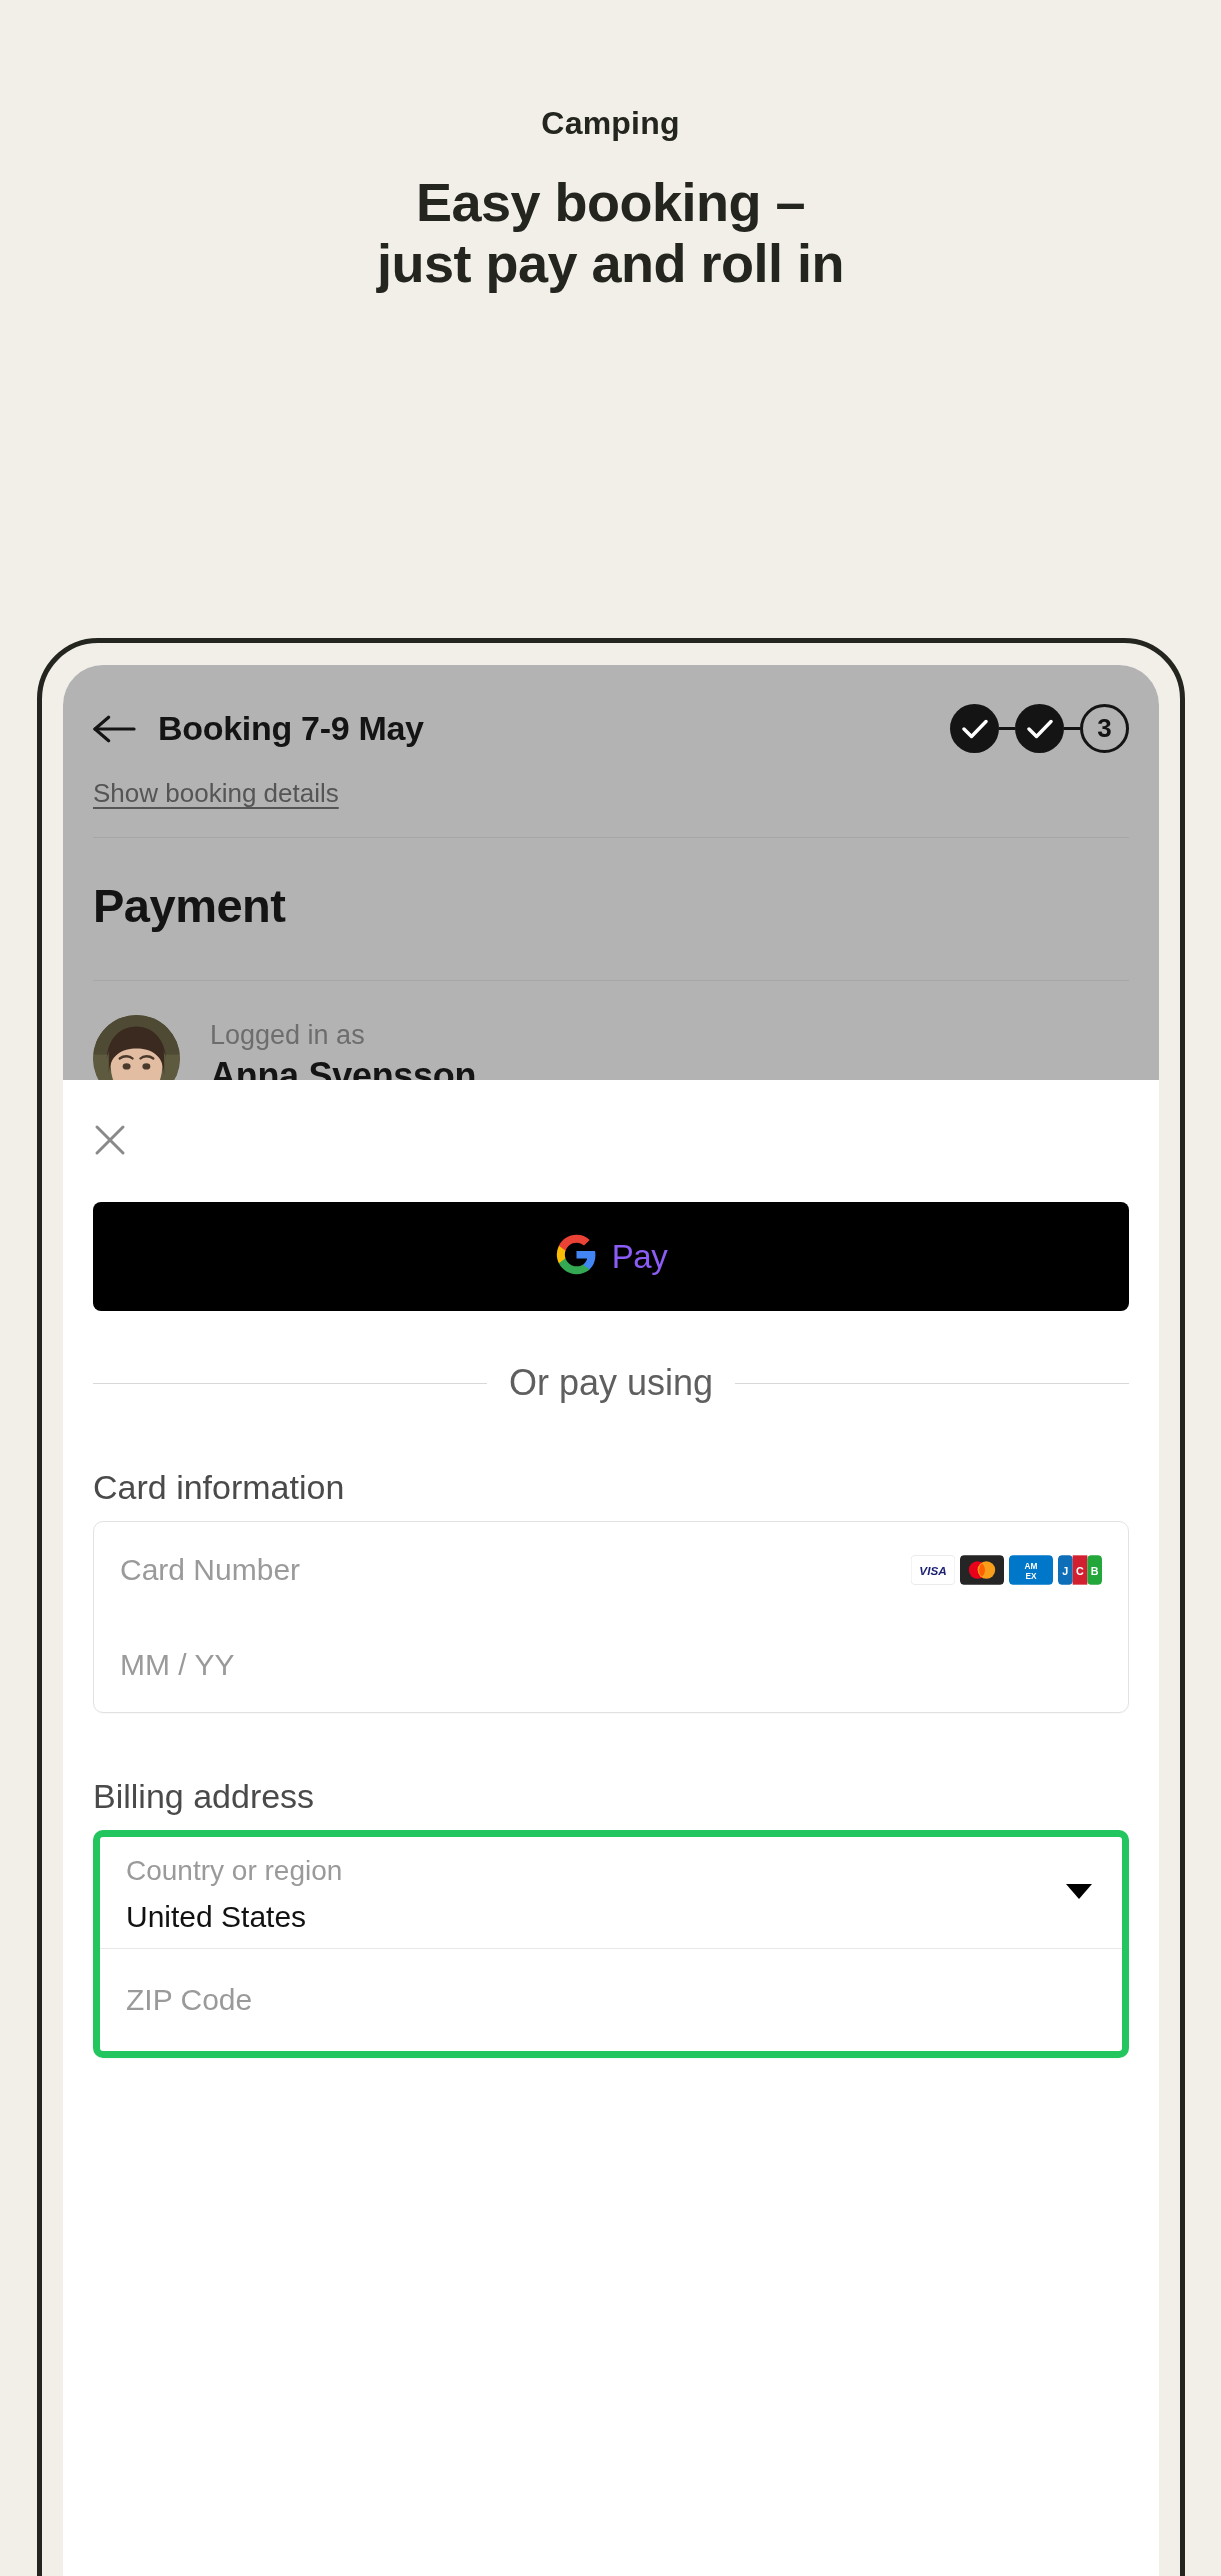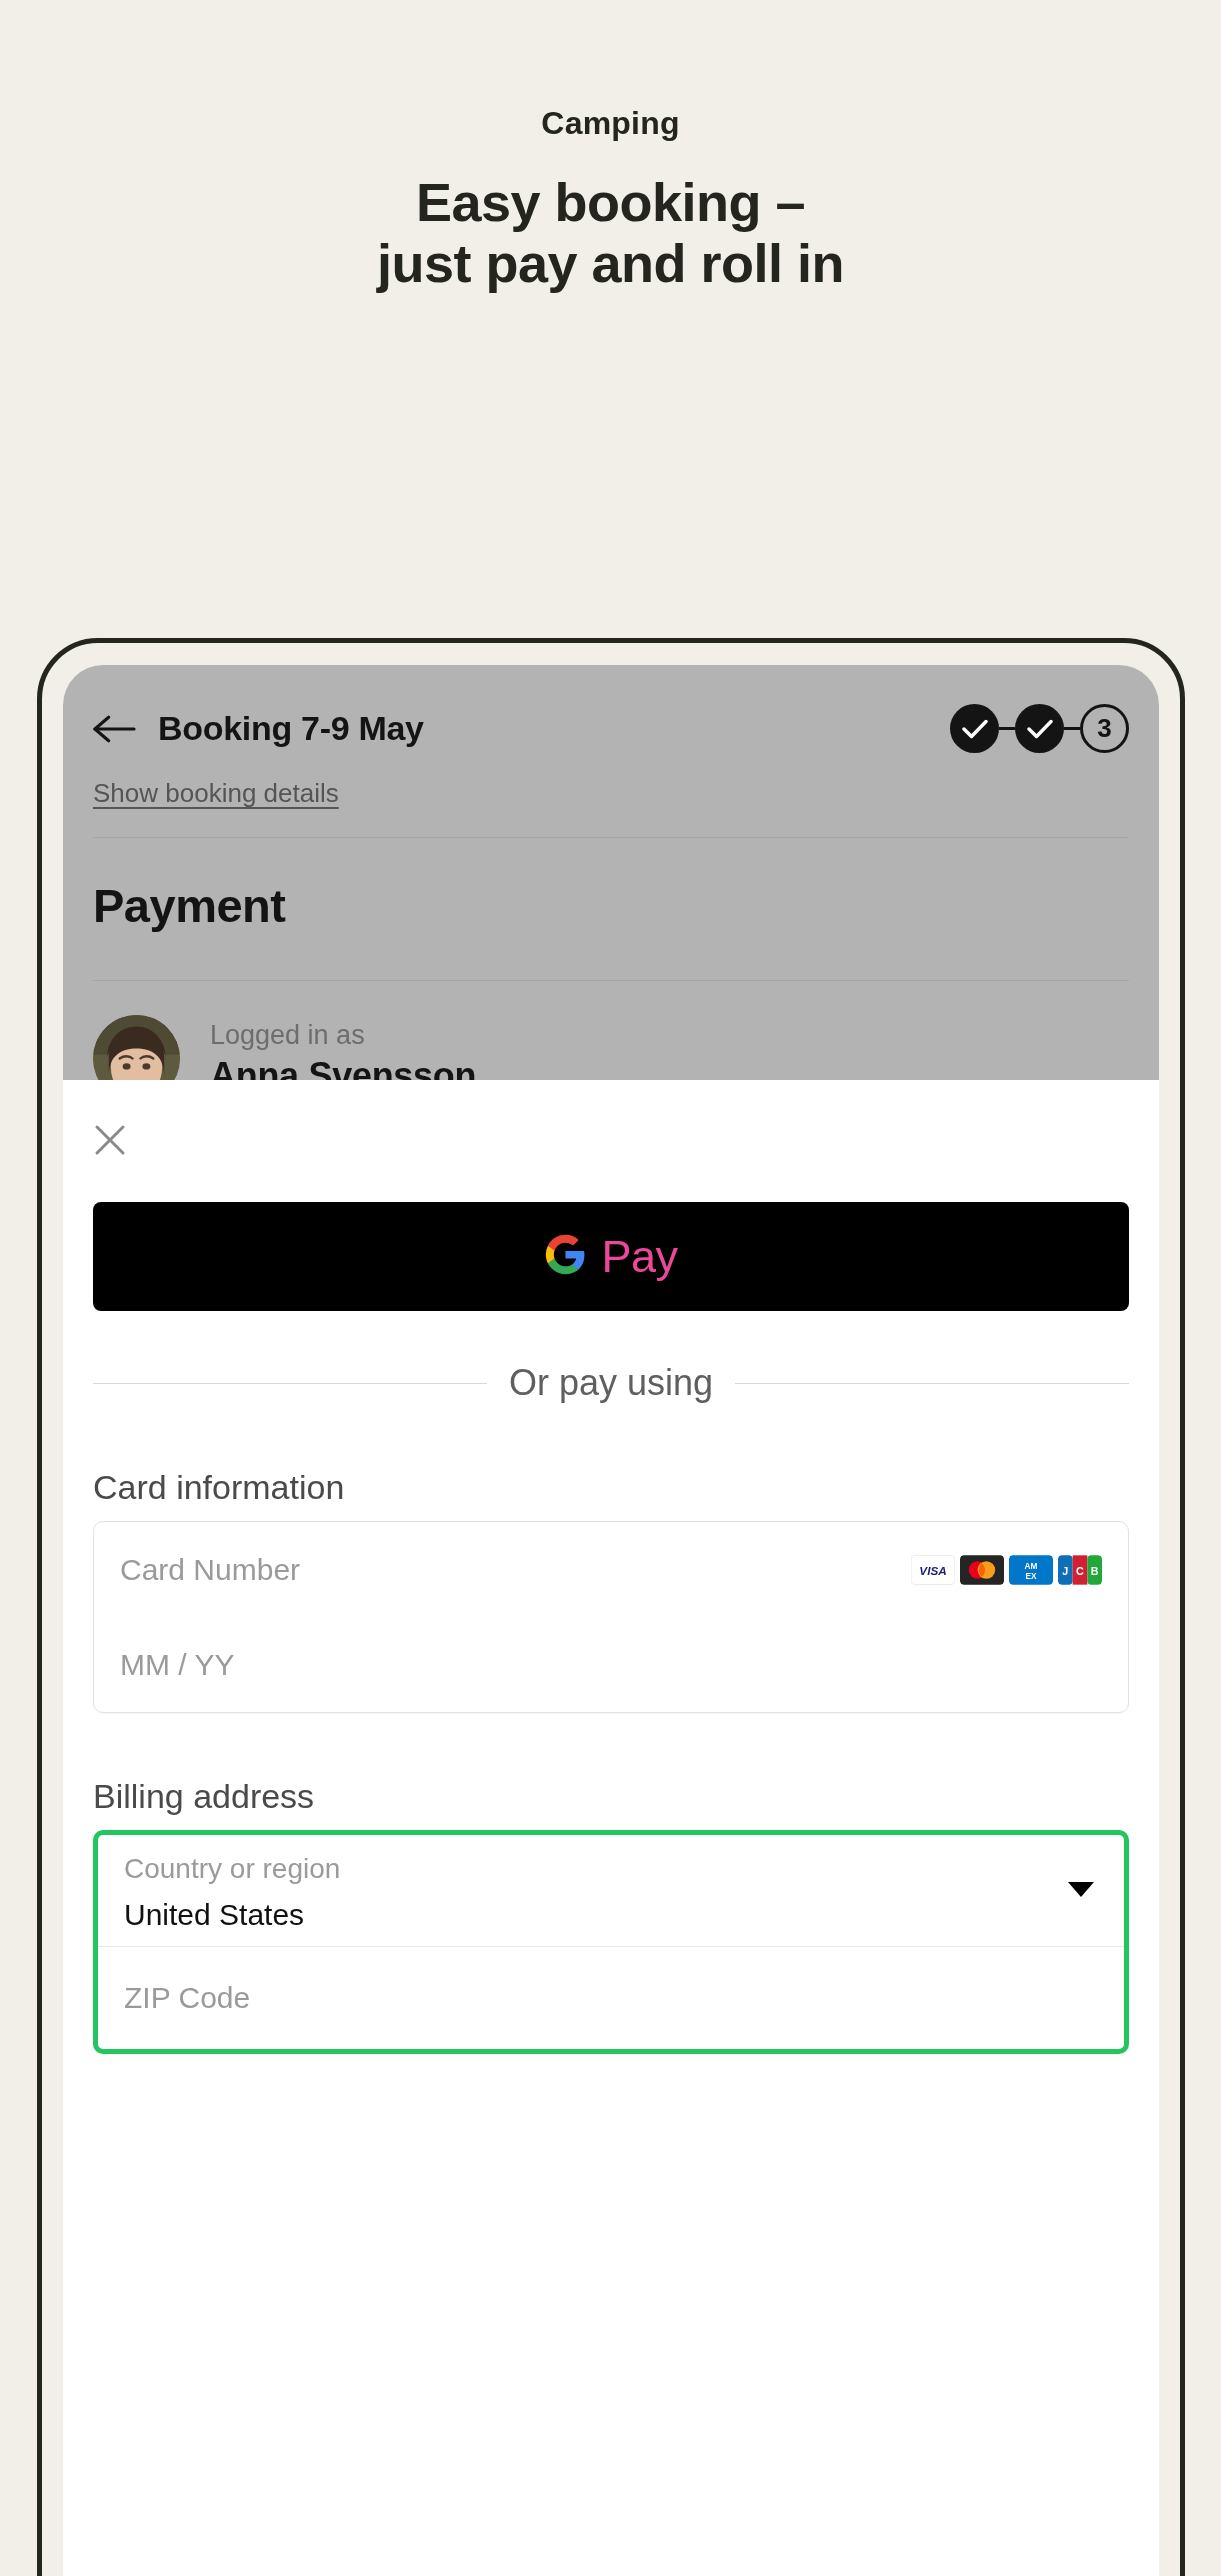--- a/index.html
+++ b/index.html
@@ -204,22 +204,22 @@
     display: flex;
     align-items: center;
     justify-content: center;
     cursor: pointer;
   }
   .gpay-inner {
     display: flex;
     align-items: center;
   }
   .gpay-word {
-    color: #ec4899;
-    font-size: 45px;
+    color: #8b5cf6;
+    font-size: 33px;
     font-weight: 400;
     margin-left: 14px;
     letter-spacing: -0.5px;
     font-family: "Liberation Sans", sans-serif;
   }
 
   .or-row {
     display: flex;
     align-items: center;
     margin-top: 51px;
@@ -278,21 +278,21 @@
   }
   .brand {
     width: 44px; height: 30px;
     border-radius: 4px;
     overflow: hidden;
     display:block;
   }
   .cvc-hint { margin-left: auto; }
 
   .select-box {
-    border: 5px solid #22c55e;
+    border: 7px solid #22c55e;
     border-radius: 10px;
     overflow: hidden;
     box-shadow: 0 1px 1px rgba(0,0,0,0.03);
   }
   .select-row {
     height: 111px;
     padding: 16px 26px 0 26px;
     display: flex;
     align-items: flex-start;
     box-sizing: border-box;

